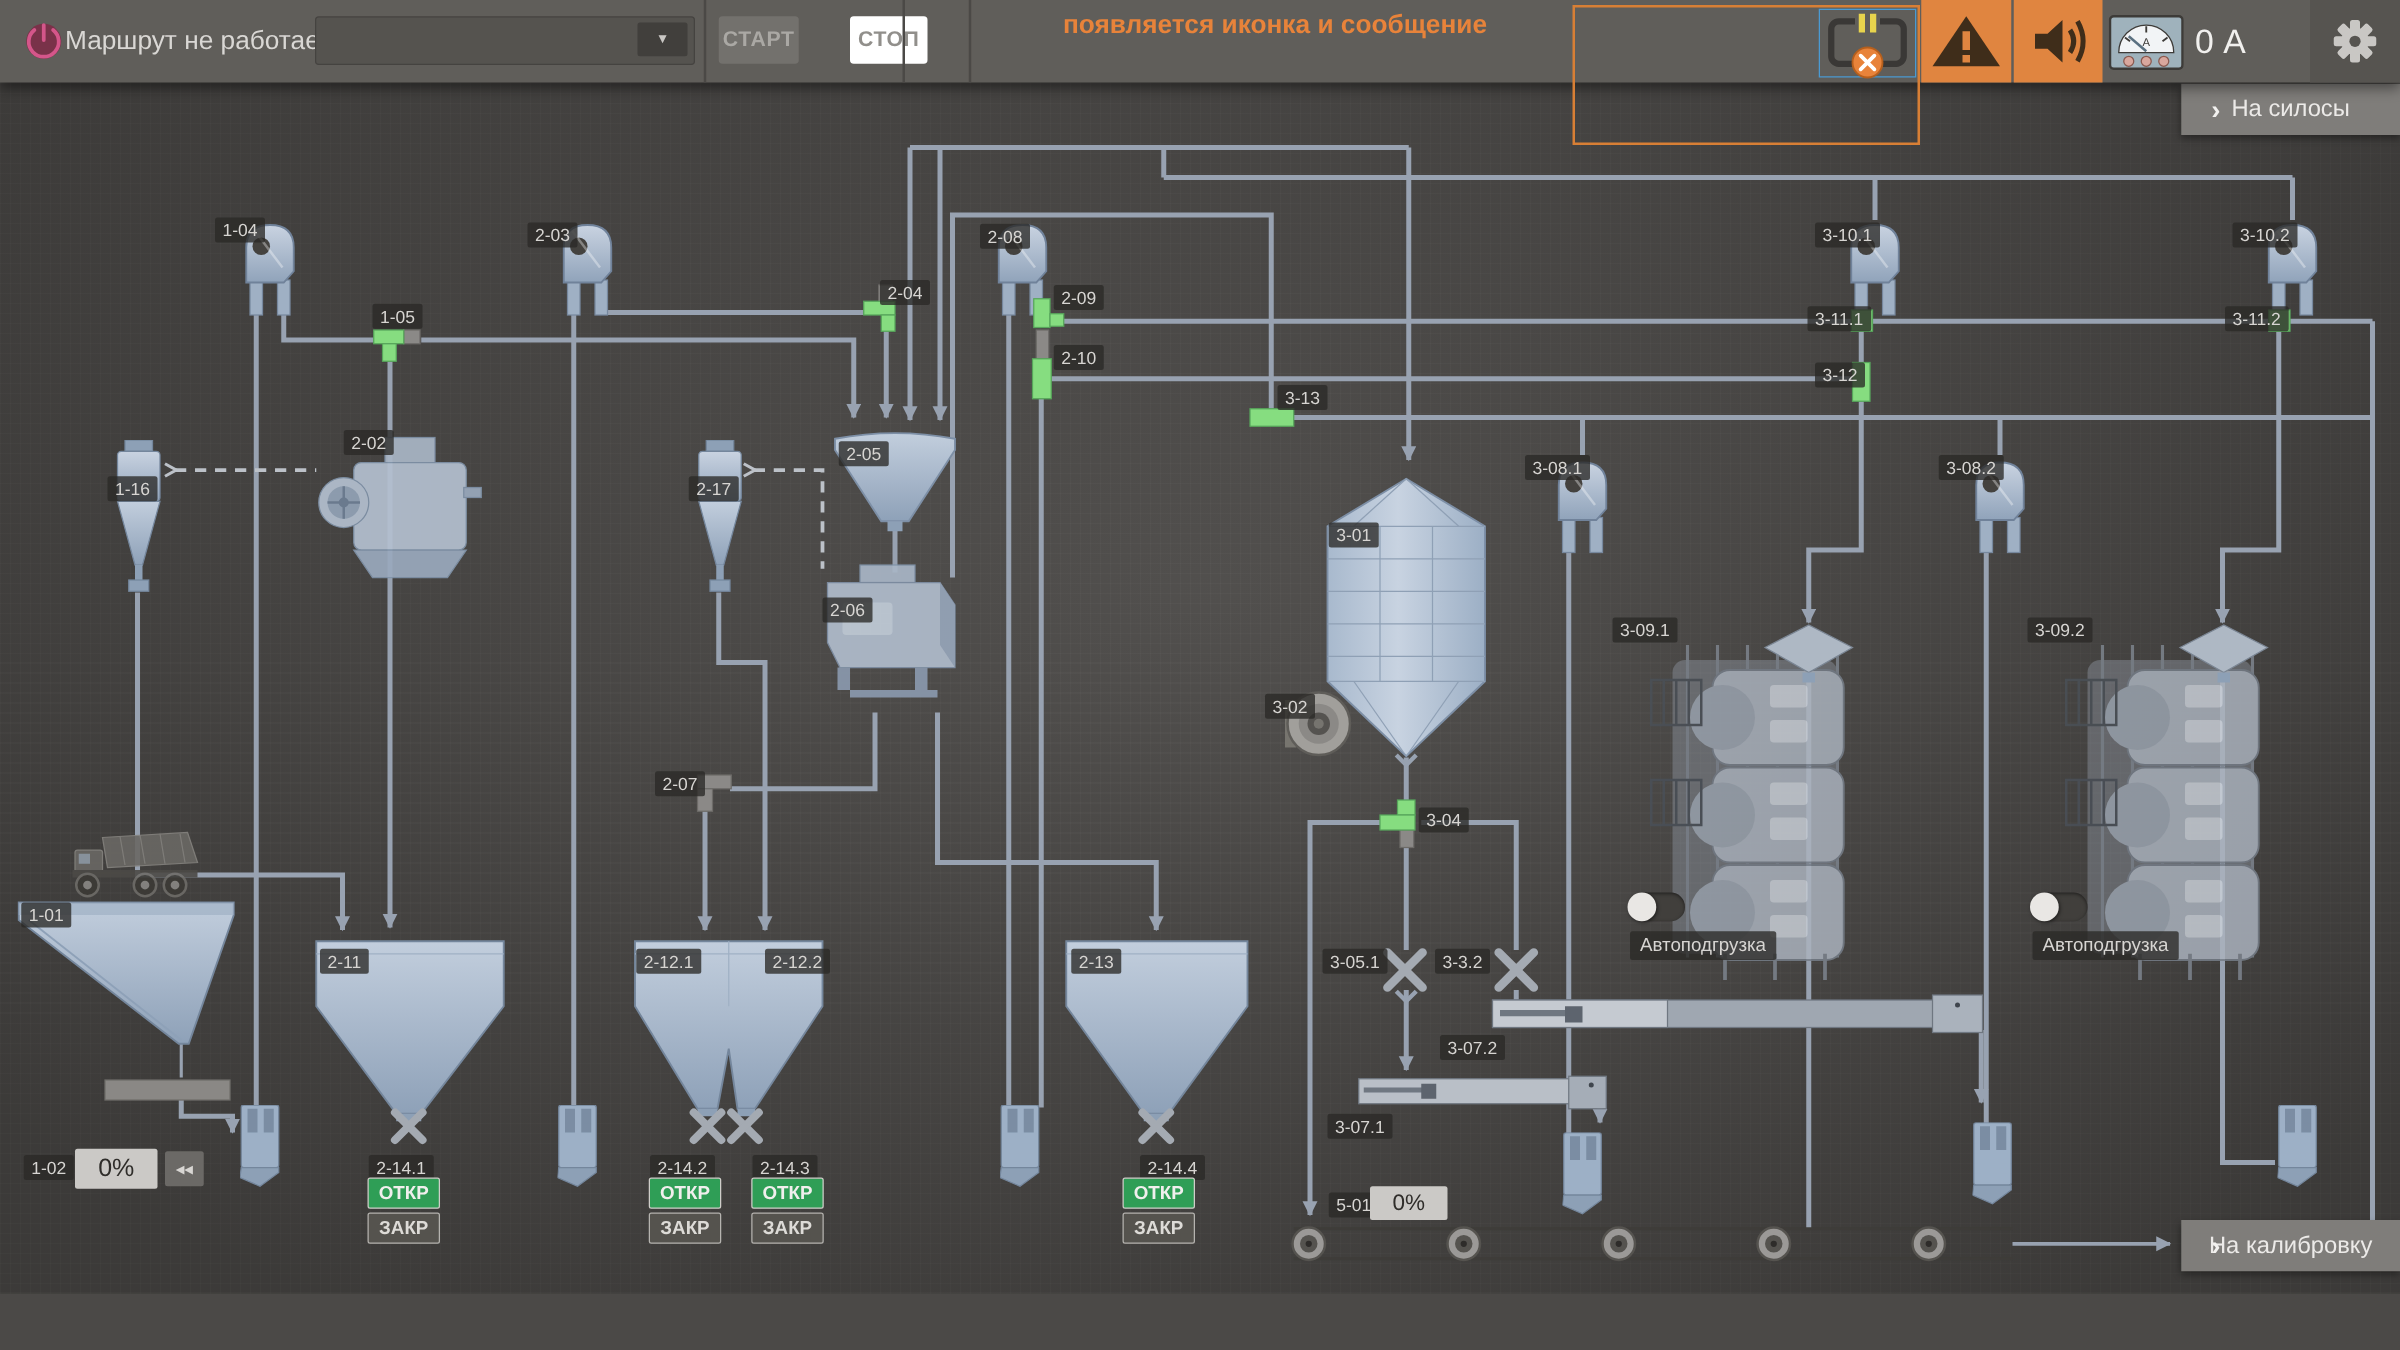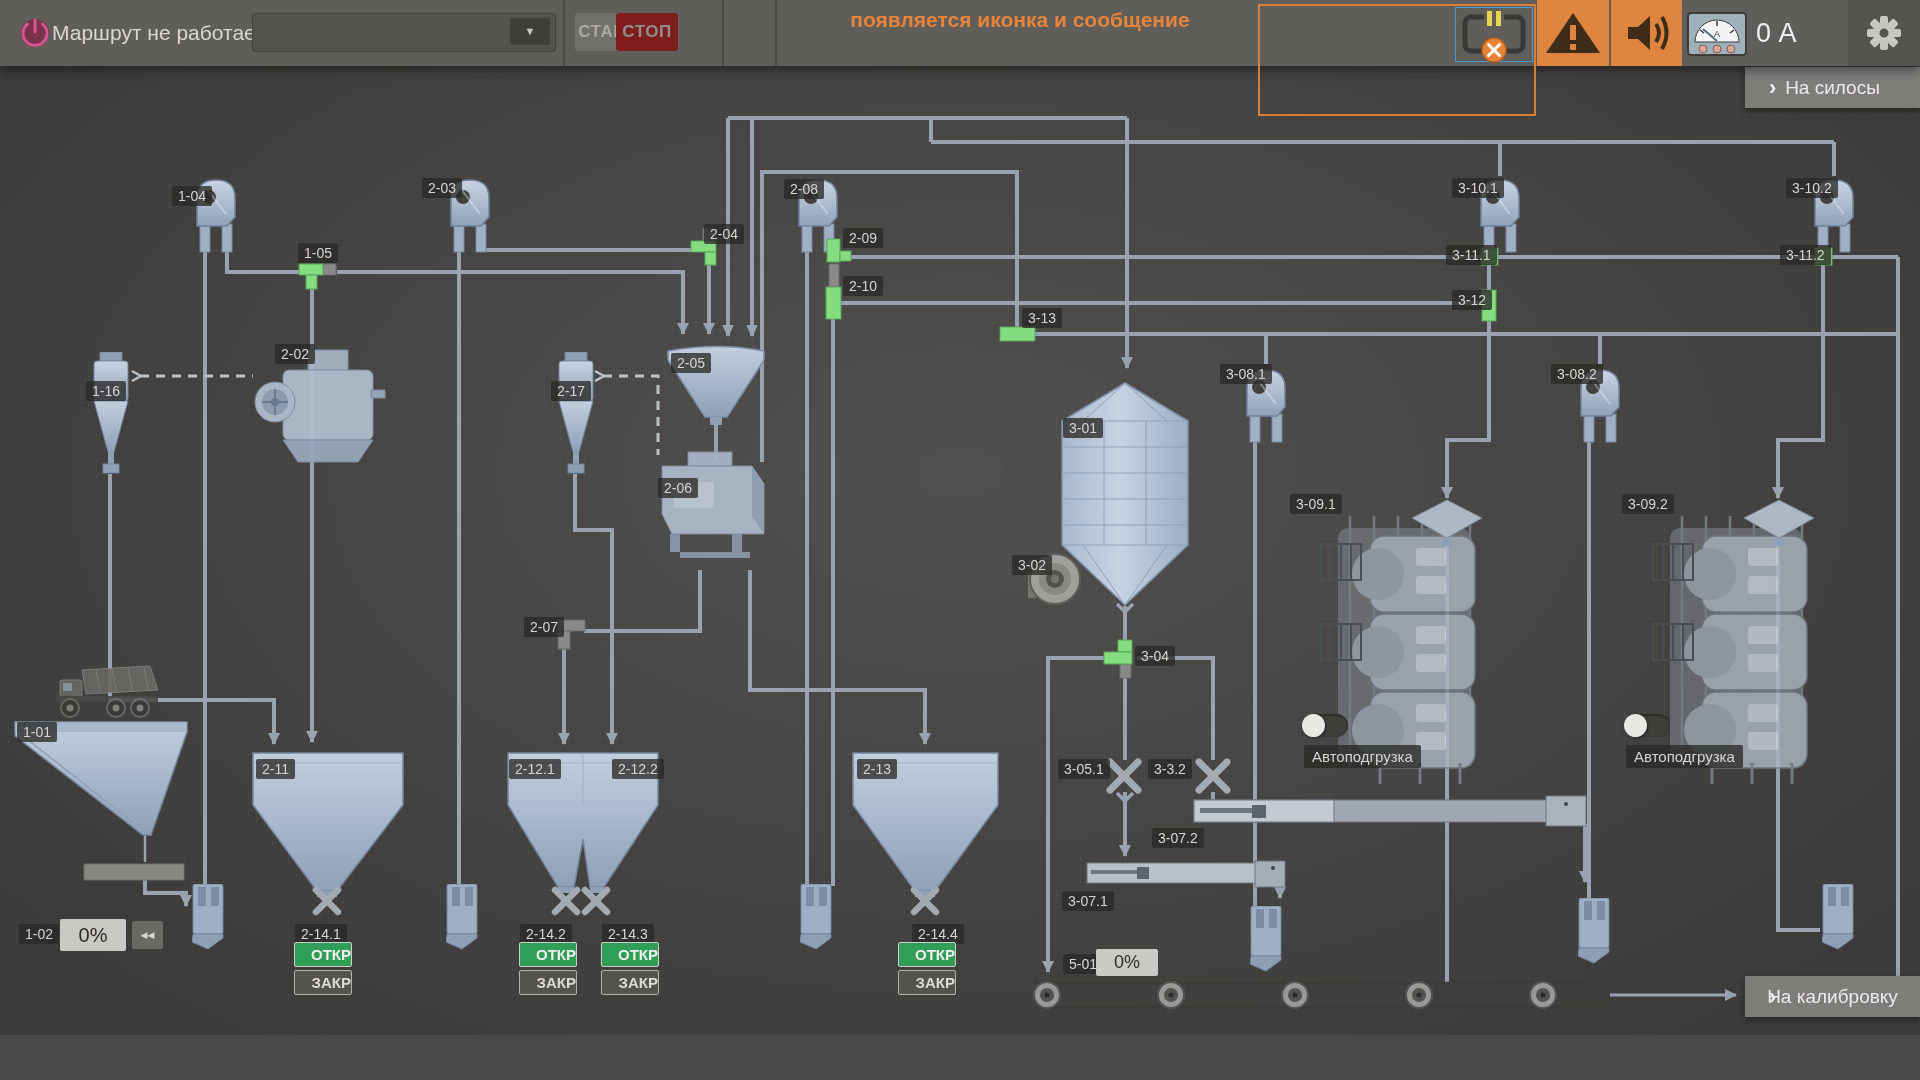--- a/index.html
+++ b/index.html
@@ -11,42 +11,42 @@
           box-shadow:0 4px 10px rgba(0,0,0,.45);z-index:40;}
   .vdiv{position:absolute;top:0;width:2px;height:66px;background:#4b4946;}
   .tb-title{position:absolute;left:52px;top:0;height:66px;line-height:66px;color:#d9d7d4;font-size:21px;}
   .dropdown{position:absolute;left:252px;top:13px;width:302px;height:37px;background:#55534f;
             border:1px solid #454340;border-radius:3px;}
   .dd-caret{position:absolute;right:5px;top:4px;width:40px;height:27px;background:#413f3c;border-radius:2px;
             color:#c9c7c4;font-size:11px;text-align:center;line-height:27px;}
   .tbtn{position:absolute;top:13px;height:38px;border-radius:3px;text-align:center;line-height:38px;
         font-size:17px;font-weight:bold;letter-spacing:.5px;}
   #btn-start{left:575px;width:64px;background:#73716d;color:#aaa8a4;}
-  #btn-stop{left:616px;width:62px;background:#7f1d1d;color:#918f8b;}
+  #btn-stop{left:680px;width:62px;background:#ffffff;color:#918f8b;}
   .note{position:absolute;left:790px;top:7px;width:460px;text-align:center;color:#e8833a;
         font-weight:bold;font-size:21px;line-height:26px;}
   .callout{position:absolute;left:1258px;top:4px;width:274px;height:108px;border:2px solid #d87f35;z-index:45;}
   .cicon-box{position:absolute;left:1455px;top:7px;width:76px;height:53px;border:1px solid #4a9ad2;z-index:46;}
   .obtn{position:absolute;top:0;height:66px;background:#e08540;}
   #gauge-area{position:absolute;left:1684px;top:0;width:164px;height:66px;}
   .amp{position:absolute;left:1756px;top:0;width:90px;height:66px;line-height:66px;color:#f1f0ee;font-size:27px;}
   #gear-area{position:absolute;left:1848px;top:0;width:72px;height:66px;background:#565450;}
   .tooltip{position:absolute;left:1277px;top:57px;width:206px;background:#2b2927;border:1px solid #55534f;
            color:#cfcdc9;font-size:14px;line-height:19px;padding:7px 10px;z-index:60;box-shadow:2px 3px 6px rgba(0,0,0,.5);}
   
   #canvas{position:absolute;left:0;top:66px;width:1920px;height:969px;background-color:#4b4947;
     background-image:
       radial-gradient(ellipse at 50% 42%, rgba(255,255,255,0.035), rgba(0,0,0,0.20) 88%),
       repeating-linear-gradient(0deg, rgba(255,255,255,0.022) 0 1px, transparent 1px 8px),
       repeating-linear-gradient(90deg, rgba(255,255,255,0.022) 0 1px, transparent 1px 8px);}
   #dsvg{position:absolute;left:0;top:0;z-index:1;}
   .chip{position:absolute;background:rgba(42,41,39,.78);color:#d7d5d2;font-size:14px;padding:2px 6px;
         border-radius:2px;line-height:1.15;white-space:nowrap;z-index:6;}
   .gcol{position:absolute;width:58px;z-index:6;}
-  .gbtn{width:58px;height:25px;box-sizing:border-box;text-align:right;line-height:23px;font-size:15px;
+  .gbtn{width:58px;height:25px;box-sizing:border-box;text-align:center;line-height:23px;font-size:15px;
         font-weight:bold;border-radius:2px;margin-bottom:3px;}
   .gopen{background:#2f9e56;border:1px solid #cfcdc9;color:#f0efed;}
   .gclose{background:#55534e;border:1px solid #b5b3af;color:#dddbd7;}
   .disp{position:absolute;background:#cbc9c6;color:#2f2d2a;text-align:center;border-radius:2px;z-index:6;}
   .rwd{position:absolute;background:#6b6966;color:#d8d6d3;text-align:center;border-radius:2px;z-index:6;font-size:9px;}
   .toggle{position:absolute;width:46px;height:23px;background:#413f3c;border-radius:12px;z-index:6;
           box-shadow:inset 0 1px 3px rgba(0,0,0,.5);}
   .knob{position:absolute;left:0px;top:0px;width:23px;height:23px;background:#e9e7e4;border-radius:50%;
         box-shadow:1px 1px 3px rgba(0,0,0,.5);}
   .navbtn{position:absolute;left:1745px;width:175px;height:41px;background:#7f7d7a;color:#eceae8;
@@ -416,21 +416,21 @@
             <line x1="1110" y1="762" x2="1138" y2="790"></line>
             <line x1="1138" y1="762" x2="1110" y2="790"></line>
           </g>
         <g stroke-width="7">
             <line x1="1199" y1="762" x2="1227" y2="790"></line>
             <line x1="1227" y1="762" x2="1199" y2="790"></line>
           </g>
       </g>
     </svg>
 
-    <div class="chip" style="left:172px;top:120px">1-04</div>
+    <div class="chip" style="left:172px;top:108px">1-04</div>
     <div class="chip" style="left:422px;top:112px">2-03</div>
     <div class="chip" style="left:784px;top:113px">2-08</div>
     <div class="chip" style="left:1452px;top:112px">3-10.1</div>
     <div class="chip" style="left:1786px;top:112px">3-10.2</div>
     <div class="chip" style="left:298px;top:177px">1-05</div>
     <div class="chip" style="left:704px;top:158px">2-04</div>
     <div class="chip" style="left:843px;top:162px">2-09</div>
     <div class="chip" style="left:843px;top:210px">2-10</div>
     <div class="chip" style="left:1446px;top:179px">3-11.1</div>
     <div class="chip" style="left:1780px;top:179px">3-11.2</div>

